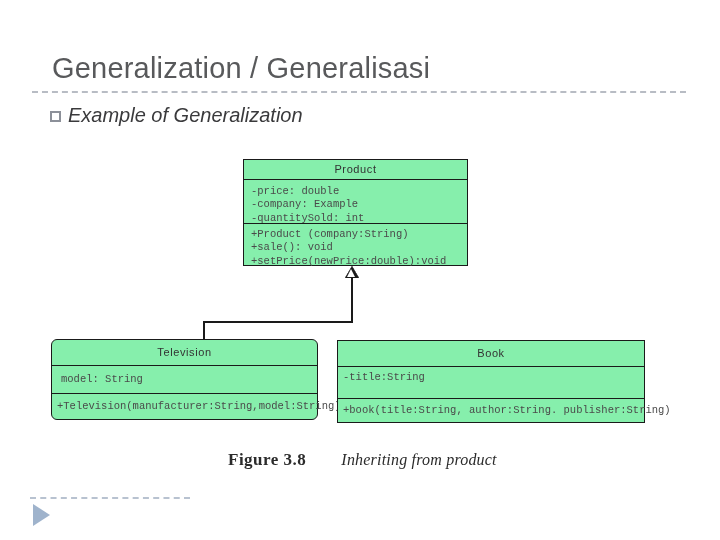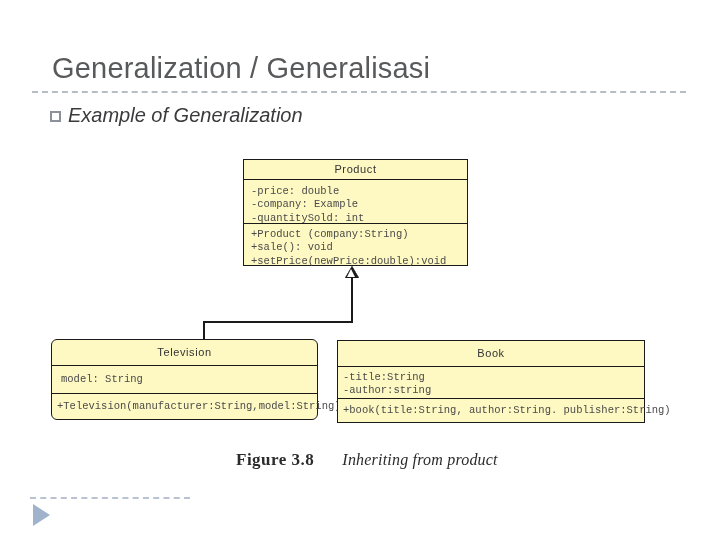--- a/index.html
+++ b/index.html
@@ -69,21 +69,21 @@
     position: absolute;
     left: 0;
     top: 0;
     width: 720px;
     height: 540px;
   }
 
   .uml-box {
     position: absolute;
     border: 1.6px solid #1a1a1a;
-    background: #fef9c3;
+    background: #86efac;
     box-sizing: border-box;
     font-family: "Liberation Mono", monospace;
   }
 
   .uml-compartment {
     box-sizing: border-box;
     padding: 0 7px;
   }
   .uml-compartment + .uml-compartment {
     border-top: 1.6px solid #1a1a1a;
@@ -196,23 +196,22 @@
     background: #1a1a1a;
   }
 
   
   .figure-caption {
     position: absolute;
     left: 228px;
     top: 450px;
     display: flex;
     align-items: baseline;
-    gap: 28px;
+    gap: 35px;
     color: #2b2b2b;
-    margin-left: 8px;
   }
   .caption-label {
     font-family: "Liberation Serif", serif;
     font-weight: bold;
     font-size: 17px;
     letter-spacing: 0.5px;
   }
   .caption-text {
     font-family: "Liberation Serif", serif;
     font-style: italic;
@@ -280,21 +279,20 @@
     </div>
     <div class="uml-compartment comp-ops">
       <div class="uml-line">+Television(manufacturer:String,model:String)</div>
     </div>
   </div>
 
   <div class="uml-box" id="box-book">
     <div class="uml-compartment uml-title">Book</div>
     <div class="uml-compartment comp-attrs">
       <div class="uml-line">-title:String</div>
-      <div class="uml-line">-author:string</div>
     </div>
     <div class="uml-compartment comp-ops">
       <div class="uml-line">+book(title:String, author:String. publisher:String)</div>
     </div>
   </div>
 
 </div>
 
 <div class="figure-caption">
   <span class="caption-label">Figure 3.8</span>

